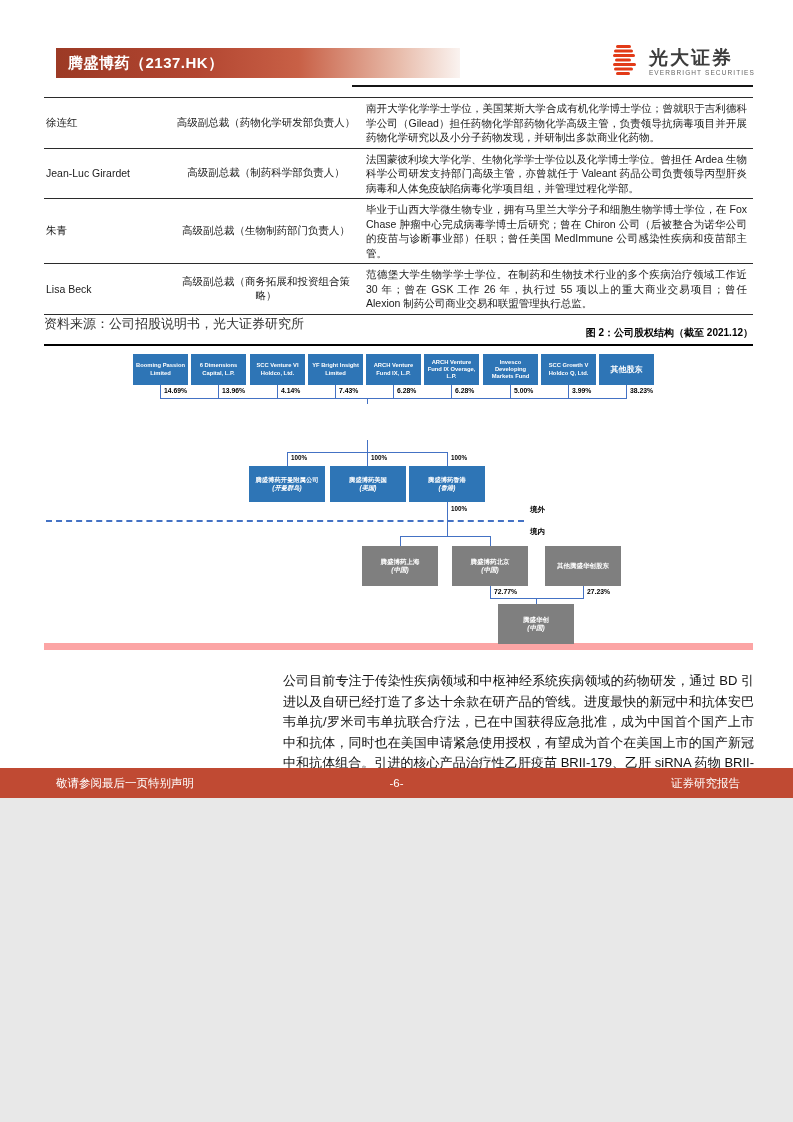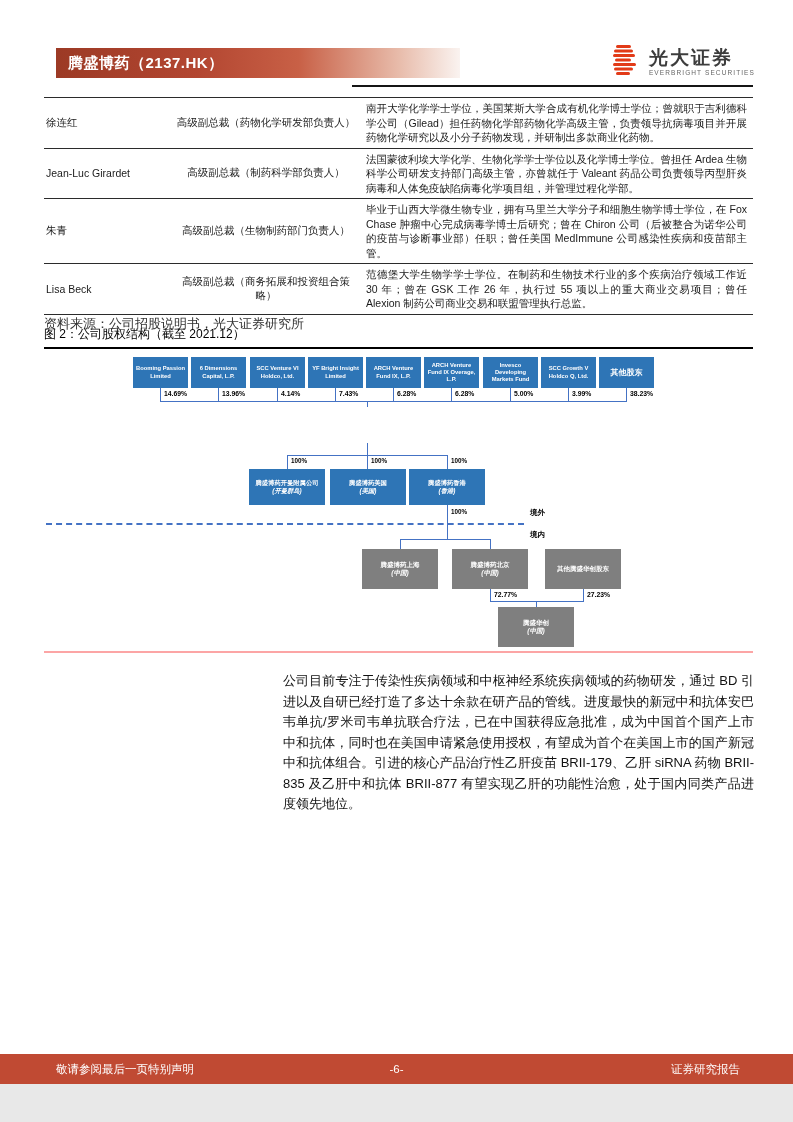--- a/index.html
+++ b/index.html
@@ -1,17 +1,17 @@
 <!DOCTYPE html>
 <html><head>
 <meta charset="utf-8">
 <style>
   * { margin:0; padding:0; box-sizing:border-box; }
   body { background:#e8e8e8; font-family:"Liberation Sans","DejaVu Sans",sans-serif; }
-  #page { position:relative; width:793px; height:1084px; background:#fff; margin:0 auto; overflow:hidden; }
+  #page { position:relative; width:793px; height:798px; background:#fff; margin:0 auto; overflow:hidden; }
 
   
   .banner { position:absolute; left:56px; top:48px; width:404px; height:30px;
     background:linear-gradient(90deg,#9c3a25 0%,#b34631 35%,#c86046 60%,#e8bcab 85%,#faf3f0 100%);
     display:flex; align-items:center; padding-left:12px; }
   .banner-title { color:#fff; font-size:15px; font-weight:bold; letter-spacing:.5px; }
   .logo { position:absolute; right:38px; top:42px; display:flex; align-items:flex-end; gap:6px; }
   .logo-text { display:flex; flex-direction:column; }
   .logo-cn { font-size:19px; font-weight:bold; color:#3c3c3c; letter-spacing:2px; line-height:22px; }
   .logo-en { font-size:6.5px; color:#666; letter-spacing:1.1px; }
@@ -23,23 +23,23 @@
   table.exec tr { border-bottom:1px solid #2b2b2b; }
   table.exec tr:first-child { border-top:1px solid #2b2b2b; }
   table.exec td { vertical-align:middle; padding:3px 6px 3px 2px; font-size:10.5px; color:#1a1a1a; }
   td.c-name  { width:128px; }
   td.c-title { width:192px;text-align:center; }
   td.c-bio   { line-height:14.5px; text-align:justify; }
   .tbl-source { font-size:13px; color:#333; }
 
   
   .fig-block { position:absolute; left:44px; top:326px; width:709px; }
-  .fig-title { font-size:12px; font-weight:normal; color:#000; }
+  .fig-title { font-size:10px; font-weight:bold; color:#000;text-align:right; }
   .fig-rule { margin-top:4px; height:2px; background:#000; }
-  .chart { position:relative; height:304px; border-bottom:2px solid #fca5a5; background:#fff; }
+  .chart { position:relative; height:304px; border-bottom:7px solid #fca5a5; background:#fff; }
   .fig-source { margin-top:4px; font-size:8.5px; color:#333; }
 
   
   .obox { position:absolute; display:flex; flex-direction:column; align-items:center;
           justify-content:center; text-align:center; color:#fff; font-weight:bold; line-height:1.25; }
   .blue { background:#2e75b6; }
   .orange { background:#c55a11; }
   .gray { background:#7f7f7f; }
   .sh { top:8px; width:55px; height:31px; font-size:5.8px; padding:1px; }
   .sh-other { font-size:8px; }

